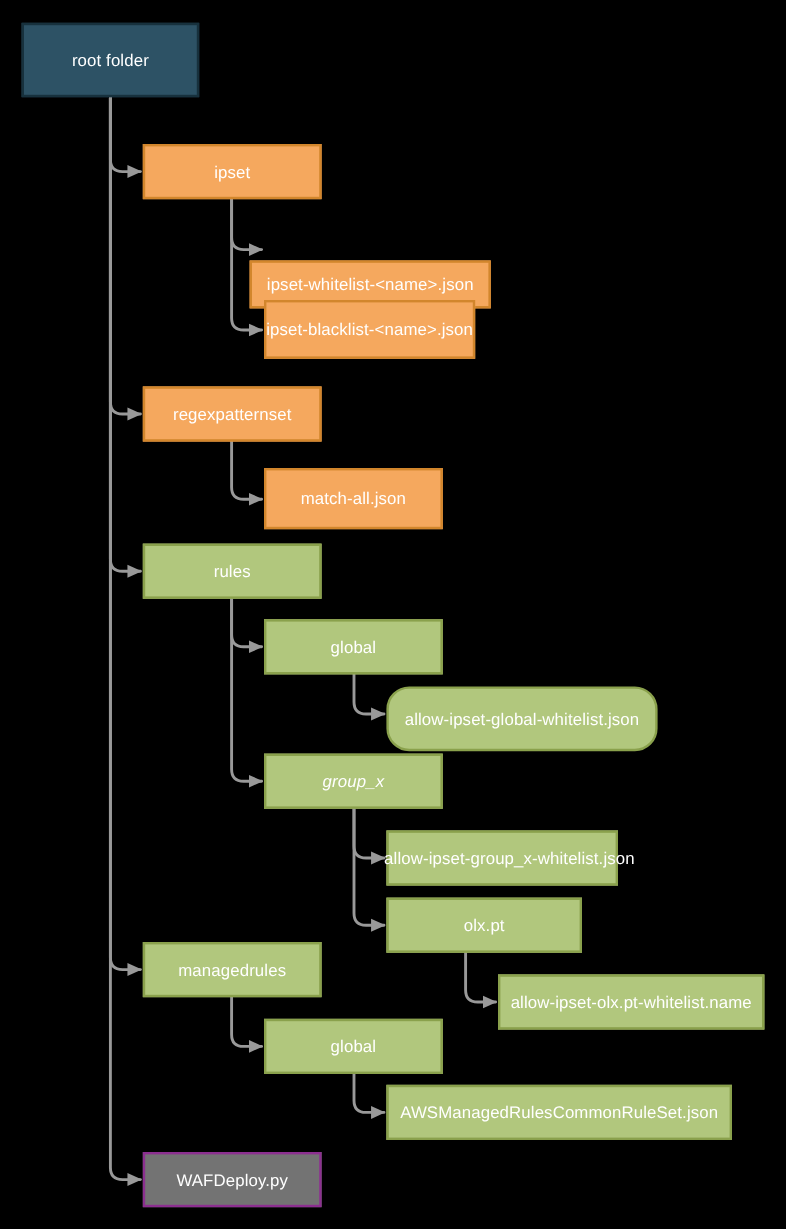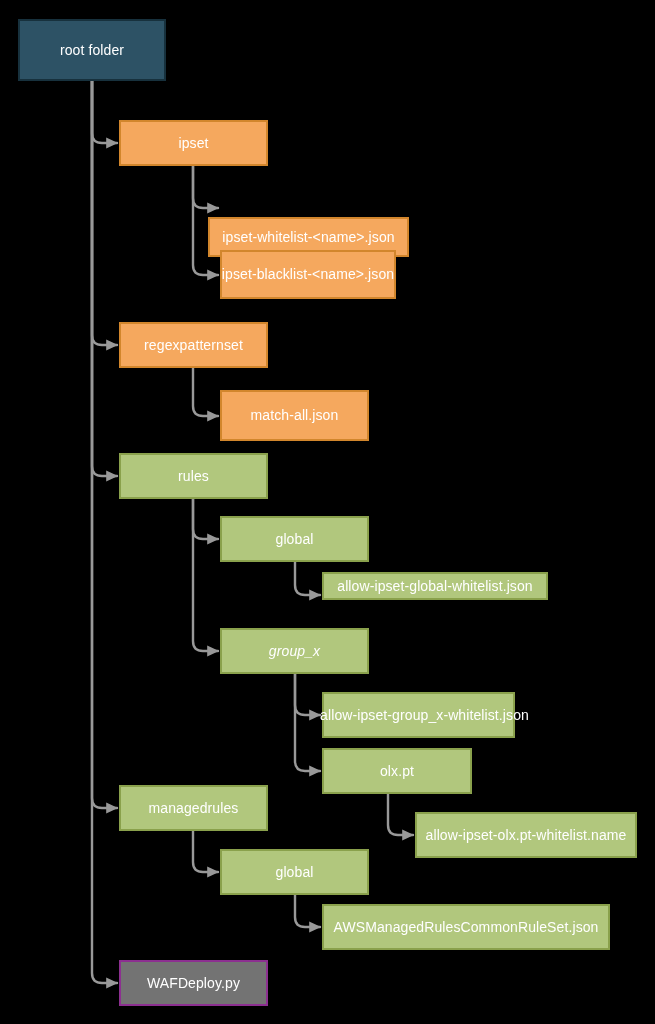--- a/index.html
+++ b/index.html
@@ -104,30 +104,30 @@
       </div>
       <div class="node orange" style="left: 220px; top: 390px; width: 149px; height: 51px;">
         <span>match-all.json</span>
       </div>
       <div class="node green" style="left: 119px; top: 453px; width: 149px; height: 46px;">
         <span>rules</span>
       </div>
       <div class="node green" style="left: 220px; top: 516px; width: 149px; height: 46px;">
         <span>global</span>
       </div>
-      <div class="node green" style="left: 322px; top: 572px; width: 226px; height: 28px;">
+      <div class="node green" style="left: 322px; top: 572px; width: 226px; height: 54px; border-radius: 19px;">
         <span>allow-ipset-global-whitelist.json</span>
       </div>
       <div class="node green" style="left: 220px; top: 628px; width: 149px; height: 46px; font-style: italic;">
         <span>group_x</span>
       </div>
       <div class="node green" style="left: 322px; top: 692px; width: 193px; height: 46px; padding-left: 16px;">
         <span>allow-ipset-group_x-whitelist.json</span>
       </div>
-      <div class="node green" style="left: 322px; top: 748px; width: 150px; height: 46px;">
+      <div class="node green" style="left: 322px; top: 748px; width: 163px; height: 46px;">
         <span>olx.pt</span>
       </div>
       <div class="node green" style="left: 119px; top: 785px; width: 149px; height: 46px;">
         <span>managedrules</span>
       </div>
       <div class="node green" style="left: 415px; top: 812px; width: 222px; height: 46px;">
         <span>allow-ipset-olx.pt-whitelist.name</span>
       </div>
       <div class="node green" style="left: 220px; top: 849px; width: 149px; height: 46px;">
         <span>global</span>

